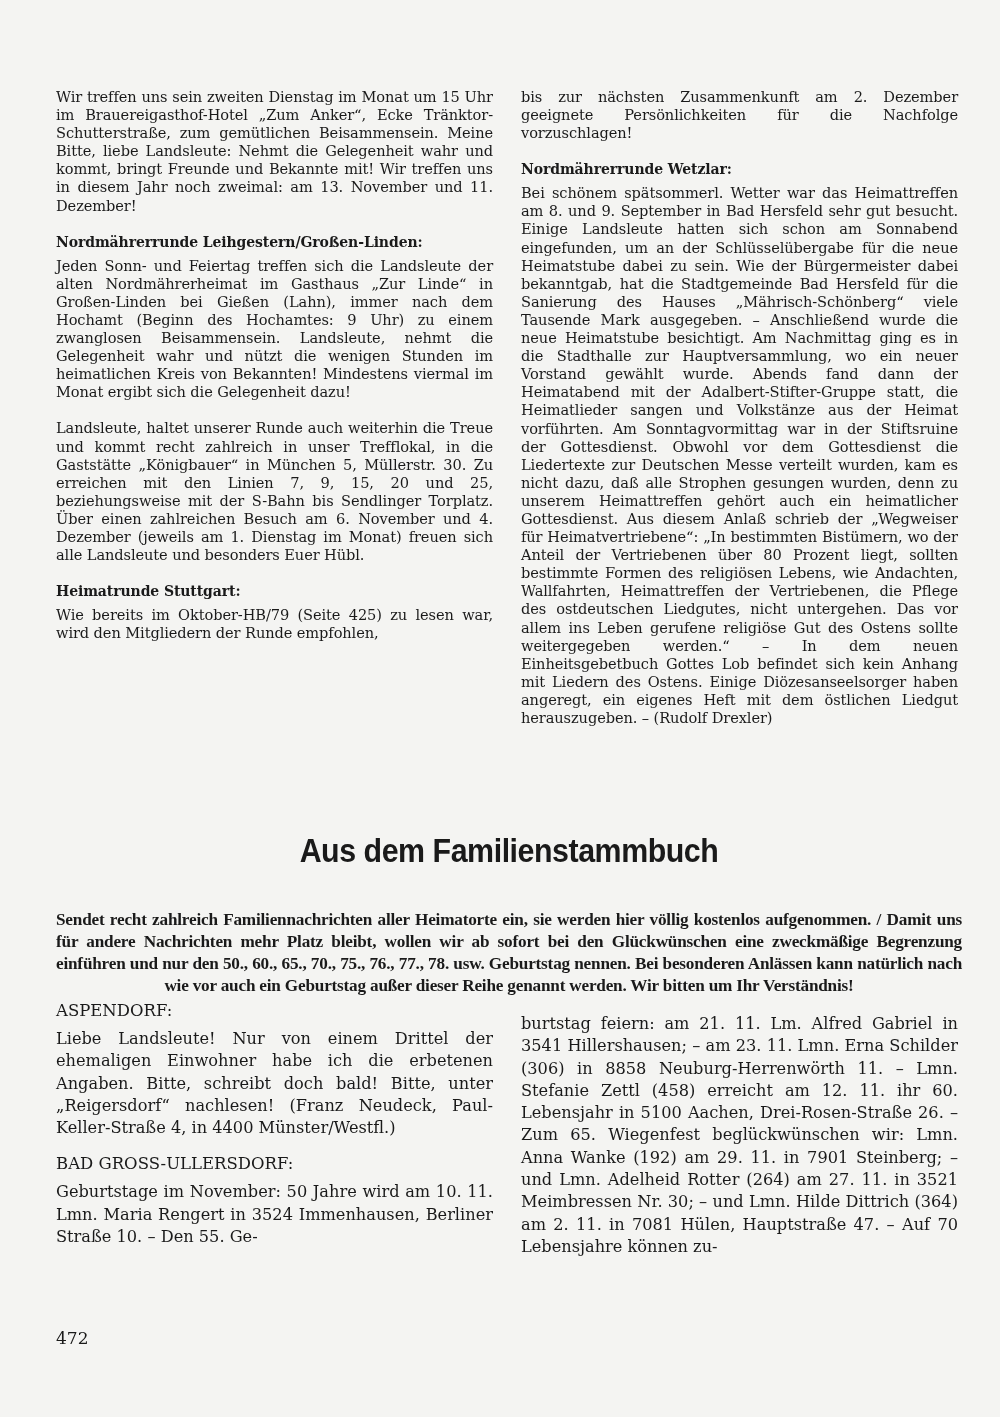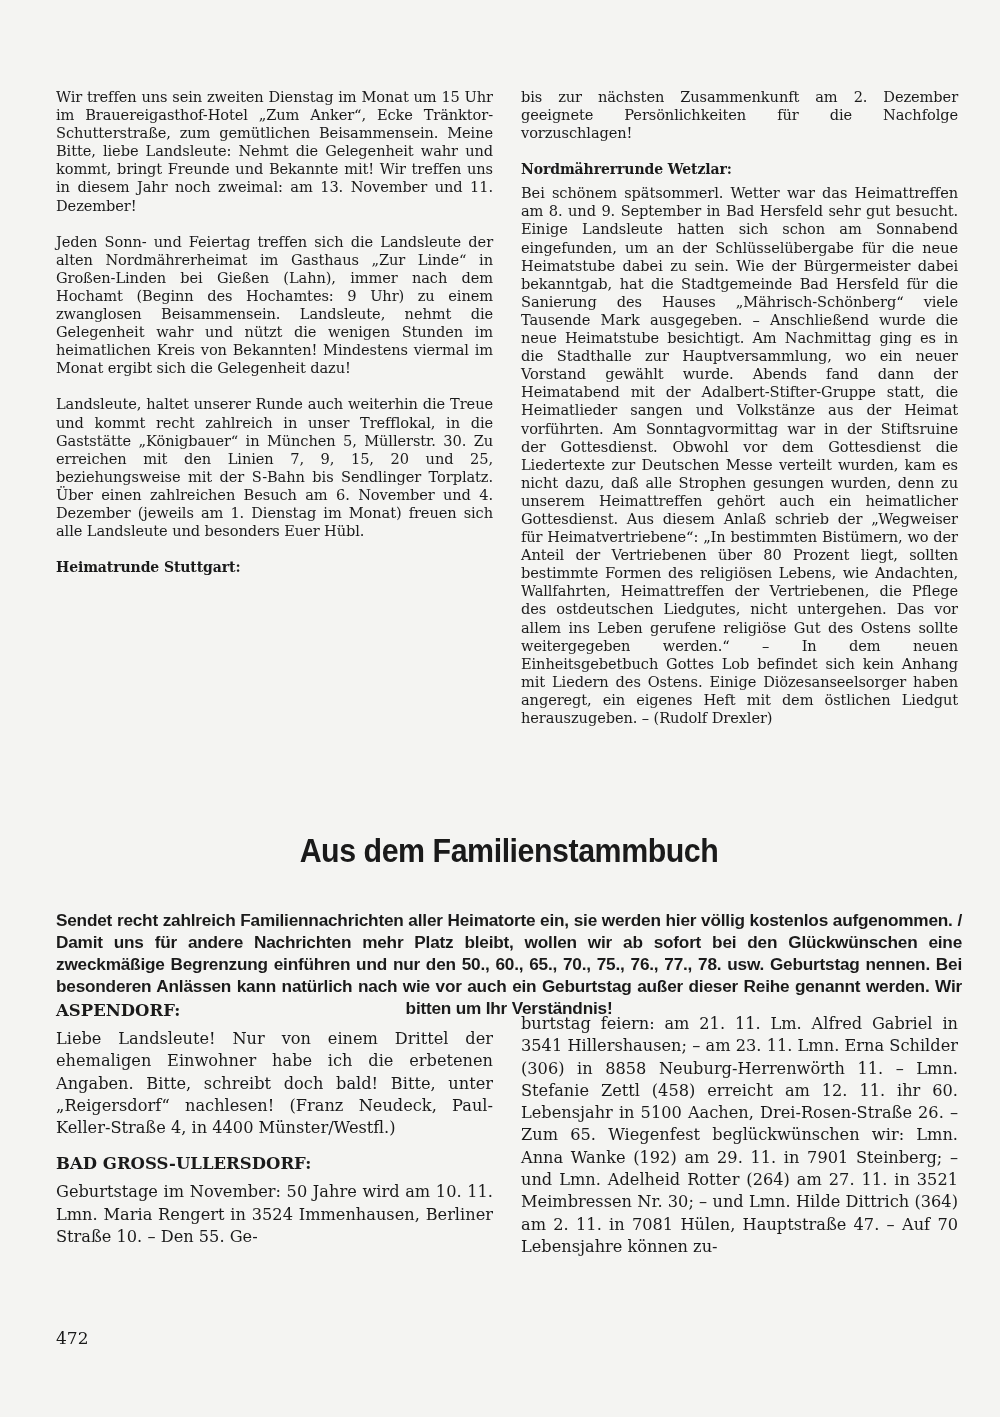--- a/index.html
+++ b/index.html
@@ -39,40 +39,40 @@
       font-family: "Liberation Sans", "DejaVu Sans", sans-serif;
       font-weight: bold;
       font-size: 33px;
       line-height: 38px;
       text-align: center;
       margin: 0 0 4px 0;
       letter-spacing: -0.5px;
       transform: scaleX(0.92);
     }
     .intro {
-      font-family: Liberation Sans, sans-serif;
+      font-family: Liberation Serif, serif;
       font-weight: bold;
       font-size: 17.2px;
       line-height: 22px;
       text-align: justify;
       text-align-last: center;
       letter-spacing: -0.2px;
       margin-top: 39px;
     }
     .col2 {
       position: absolute;
       width: 437px;
       font-size: 16.2px;
       line-height: 22.3px;
       text-align: justify;
     }
     .col2-left  { left: 56px;  top: 1000px; }
     .col2-right { left: 521px; top: 1013px; }
     .head2 {
-      font-weight: bold;
+      font-weight: normal;
       font-size: 16.5px;
       line-height: 22px;
       margin: 0 0 6px 0;
     }
     .sect2 { margin-bottom: 14px; }
     .sect2 p { margin: 0; }
     .page-number {
       position: absolute; left: 56px; top: 1328px;
       font-size: 17px;
     }
@@ -80,27 +80,29 @@
 </head>
 <body>
 
 <div class="page">
 
   <div class="col col-left">
     <div class="sect">
       <p><span>Wir treffen uns sein </span><b>zweiten Dienstag im Monat</b><span> um 15 Uhr im Brauereigasthof-Hotel „Zum Anker“, Ecke Tränktor-Schutterstraße, zum gemütlichen Beisammensein. Meine Bitte, liebe Landsleute: Nehmt die Gelegenheit wahr und kommt, bringt Freunde und Bekannte mit! Wir treffen uns in diesem Jahr noch zweimal: </span><b>am 13. November und 11. Dezember!</b></p>
     </div>
     <div class="sect">
+      <div class="head">Nordmährerrunde Leihgestern/Großen-Linden:</div>
       <p><b>Jeden Sonn- und Feiertag</b><span> treffen sich die Landsleute der alten Nordmährerheimat im Gasthaus „Zur Linde“ in Großen-Linden bei Gießen (Lahn), immer nach dem Hochamt (Beginn des Hochamtes: 9 Uhr) zu einem zwanglosen Beisammensein. Landsleute, nehmt die Gelegenheit wahr und nützt die wenigen Stunden im heimatlichen Kreis von Bekannten! Mindestens viermal im Monat ergibt sich die Gelegenheit dazu!</span></p>
     </div>
     <div class="sect">
       <p><span>Landsleute, haltet unserer Runde auch weiterhin die Treue und kommt recht zahlreich in unser Trefflokal, in die Gaststätte „Königbauer“ in München 5, Müllerstr. 30. Zu erreichen mit den Linien 7, 9, 15, 20 und 25, beziehungsweise mit der S-Bahn bis Sendlinger Torplatz. Über einen zahlreichen Besuch am </span><b>6. November</b><span> und </span><b>4. Dezember</b><span> (jeweils am 1. Dienstag im Monat) freuen sich alle Landsleute und besonders Euer Hübl.</span></p>
     </div>
     <div class="sect" style="margin-bottom:17px">
       <div class="head">Heimatrunde Stuttgart:</div>
+      <p><span>Wie bereits im Oktober-HB/79 (Seite 425) zu lesen war, wird den Mitgliedern der Runde empfohlen,</span></p>
     </div>
   </div>
 
   <div class="col col-right">
     <div class="sect">
       <p><span>bis zur nächsten Zusammenkunft am </span><b>2. Dezember</b><span> geeignete Persönlichkeiten für die Nachfolge vorzuschlagen!</span></p>
     </div>
     <div class="sect">
       <div class="head">Nordmährerrunde Wetzlar:</div>
       <p><span>Bei schönem spätsommerl. Wetter war das Heimattreffen am 8. und 9. September in Bad Hersfeld sehr gut besucht. Einige Landsleute hatten sich schon am Sonnabend eingefunden, um an der Schlüsselübergabe für die neue Heimatstube dabei zu sein. Wie der Bürgermeister dabei bekanntgab, hat die Stadtgemeinde Bad Hersfeld für die Sanierung des Hauses „Mährisch-Schönberg“ viele Tausende Mark ausgegeben. – Anschließend wurde die neue Heimatstube besichtigt. Am Nachmittag ging es in die Stadthalle zur Hauptversammlung, wo ein neuer Vorstand gewählt wurde. Abends fand dann der Heimatabend mit der Adalbert-Stifter-Gruppe statt, die Heimatlieder sangen und Volkstänze aus der Heimat vorführten. Am Sonntagvormittag war in der Stiftsruine der Gottesdienst. Obwohl vor dem Gottesdienst die Liedertexte zur Deutschen Messe verteilt wurden, kam es nicht dazu, daß alle Strophen gesungen wurden, denn zu unserem Heimattreffen gehört auch ein heimatlicher Gottesdienst. Aus diesem Anlaß schrieb der „Wegweiser für Heimatvertriebene“: „In bestimmten Bistümern, wo der Anteil der Vertriebenen über 80 Prozent liegt, sollten bestimmte Formen des religiösen Lebens, wie Andachten, Wallfahrten, Heimattreffen der Vertriebenen, die Pflege des ostdeutschen Liedgutes, nicht untergehen. Das vor allem ins Leben gerufene religiöse Gut des Ostens sollte weitergegeben werden.“ – In dem neuen Einheitsgebetbuch Gottes Lob befindet sich kein Anhang mit Liedern des Ostens. Einige Diözesanseelsorger haben angeregt, ein eigenes Heft mit dem östlichen Liedgut herauszugeben. – (Rudolf Drexler)</span></p>

